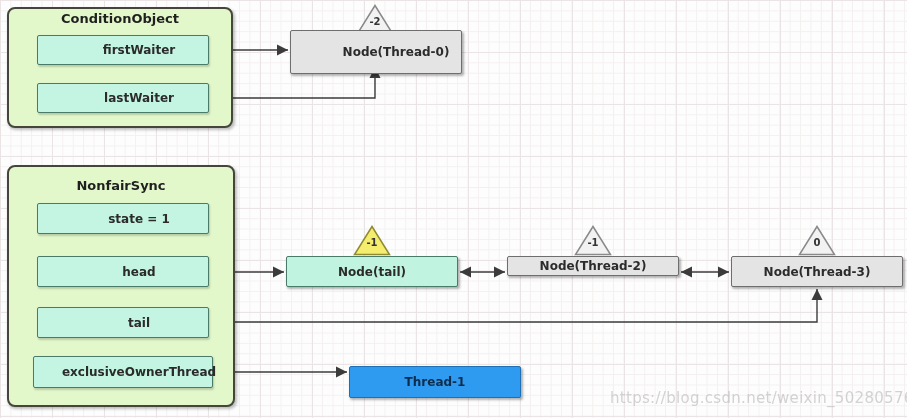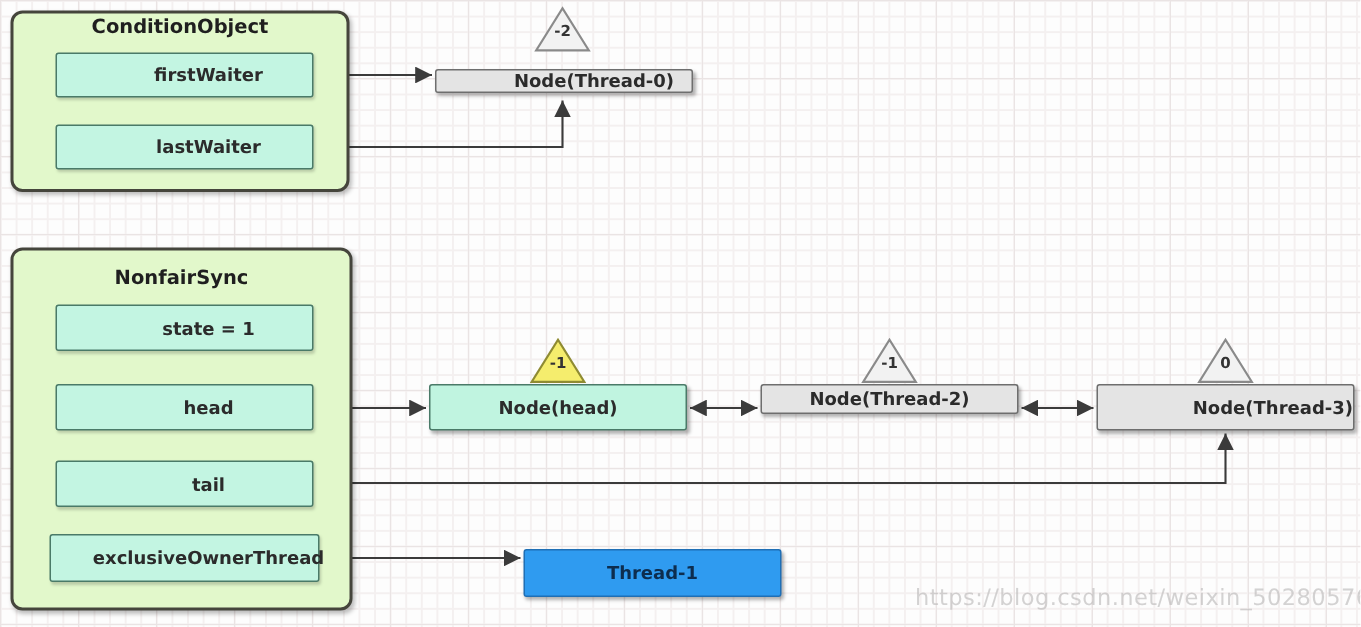--- a/index.html
+++ b/index.html
@@ -80,21 +80,21 @@
   <div class="box field" style="left:37px; top:83px; width:172px; height:30px;text-align:right;">
     <span>lastWaiter</span>
   </div>
 
   <div class="tri" style="left:356px; top:4px;">
     <svg width="38" height="31">
         <polygon points="19,1.5 36.5,29.5 1.5,29.5" fill="#f2f2f2" stroke="#8a8a8a" stroke-width="1.5"></polygon>
       </svg>
     <span class="tri-label">-2</span>
   </div>
-  <div class="box node" style="left:290px; top:46px; width:172px; height:16px;padding-left:40px;">
+  <div class="box node" style="left:290px; top:30px; width:172px; height:44px;padding-left:40px;">
     <span>Node(Thread-0)</span>
   </div>
 
   <div class="box container-box" style="left:7px; top:165px; width:228px; height:242px;"></div>
   <div class="group-title" style="left:7px; top:178px; width:228px;">NonfairSync</div>
   <div class="box field" style="left:37px; top:203px; width:172px; height:31px;">
     <span>state = 1</span>
   </div>
   <div class="box field" style="left:37px; top:256px; width:172px; height:31px;">
     <span>head</span>
@@ -106,40 +106,40 @@
     <span>tail</span>
   </div>
 
   <div class="tri" style="left:353px; top:225px;">
     <svg width="38" height="31">
         <polygon points="19,1.5 36.5,29.5 1.5,29.5" fill="#f5ed6d" stroke="#8f8b32" stroke-width="1.5"></polygon>
       </svg>
     <span class="tri-label">-1</span>
   </div>
   <div class="box node mint" style="left:286px; top:256px; width:172px; height:31px;">
-    <span>Node(head)</span>
+    <span>Node(tail)</span>
   </div>
 
   <div class="tri" style="left:574px; top:225px;">
     <svg width="38" height="31">
         <polygon points="19,1.5 36.5,29.5 1.5,29.5" fill="#f2f2f2" stroke="#8a8a8a" stroke-width="1.5"></polygon>
       </svg>
     <span class="tri-label">-1</span>
   </div>
   <div class="box node" style="left:507px; top:256px; width:172px; height:20px;">
     <span>Node(Thread-2)</span>
   </div>
 
   <div class="tri" style="left:798px; top:225px;">
     <svg width="38" height="31">
         <polygon points="19,1.5 36.5,29.5 1.5,29.5" fill="#f2f2f2" stroke="#8a8a8a" stroke-width="1.5"></polygon>
       </svg>
     <span class="tri-label">0</span>
   </div>
-  <div class="box node" style="left:731px; top:256px; width:172px; height:31px;justify-content:flex-end;">
+  <div class="box node" style="left:731px; top:256px; width:172px; height:31px;">
     <span>Node(Thread-3)</span>
   </div>
 
   <div class="box thread" style="left:349px; top:366px; width:172px; height:32px;">
     <span>Thread-1</span>
   </div>
 
   <div class="watermark">https://blog.csdn.net/weixin_50280576</div>
 
 </div>

